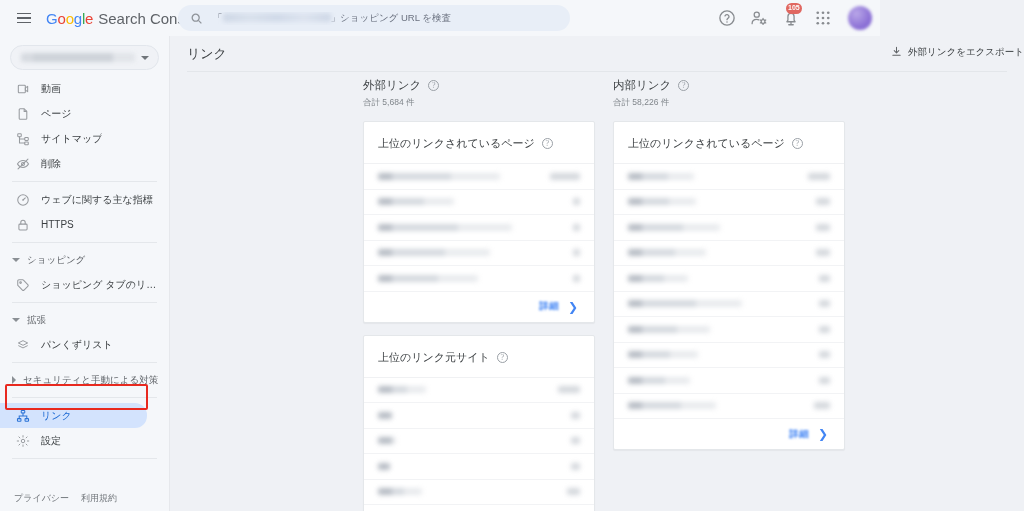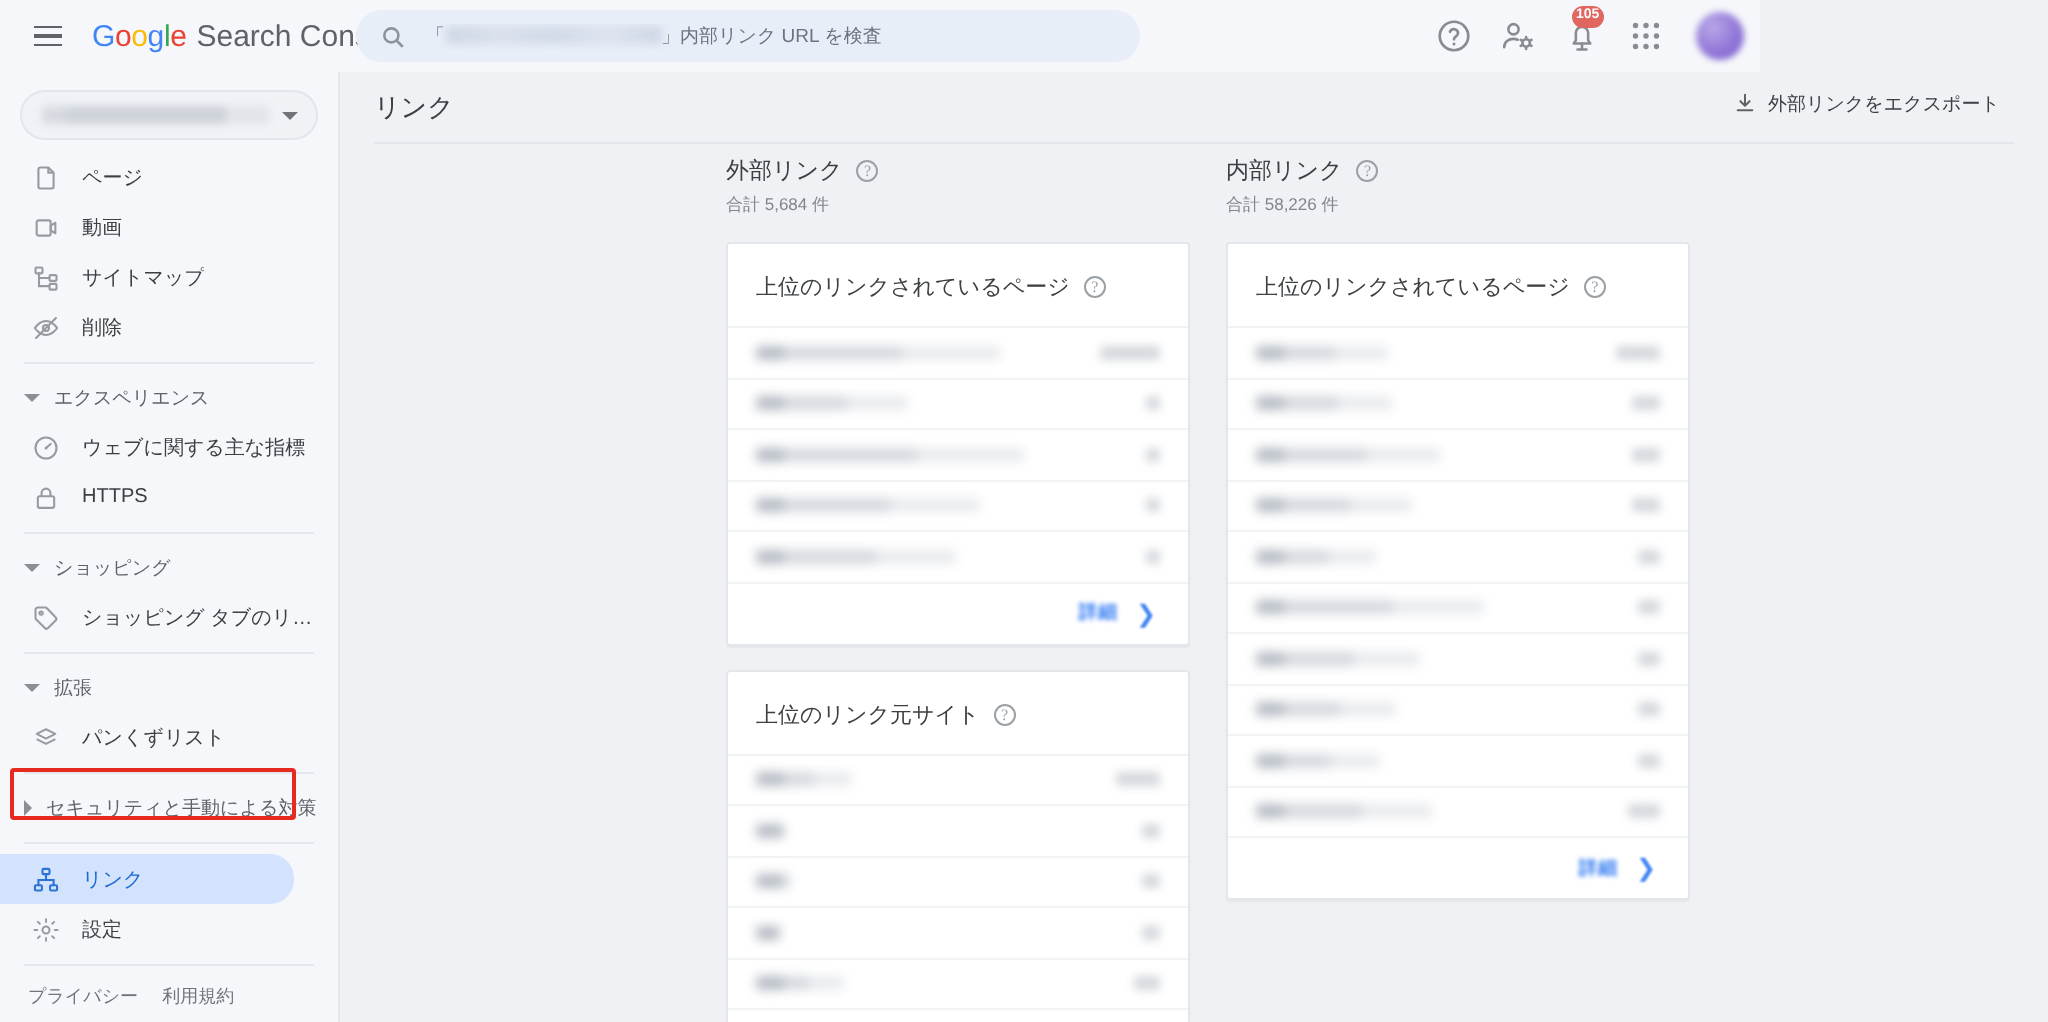--- a/index.html
+++ b/index.html
@@ -135,21 +135,21 @@
 
   
   .main-head {
     position: absolute; top: 36px; left: 170px;
     width: 854px; height: 36px;
     background: #eff1f5;
     display: flex; align-items: center;
   }
   .page-title { font-size: 13px; color: #3c4043; margin-left: 17px; }
   .export-btn {
-    position: absolute; right: 24px; top: 10px;
+    position: absolute; right: 0; top: 10px;
     display: flex; gap: 6px;
     font-size: 9.5px; color: #3c4043; cursor: pointer;
   }
   .export-btn svg { opacity: .8; }
   .head-rule {
     position: absolute; top: 71px; left: 187px; width: 820px; height: 1px;
     background: #e3e6ea;
   }
 
   
@@ -215,21 +215,21 @@
     <span class="g-logo"><i class="g-b">G</i><i class="g-r">o</i><i class="g-y">o</i><i class="g-b">g</i><i class="g-g">l</i><i class="g-r">e</i></span>
     <span class="brand-sc">Search Console</span>
   </div>
 
   <div class="searchwrap">
     <svg class="search-icon" viewBox="0 0 24 24" fill="none" stroke="#5f6368" stroke-width="2.4">
       <circle cx="10.5" cy="10.5" r="6.5"></circle>
         <line x1="15.5" y1="15.5" x2="21" y2="21"></line>
     </svg>
     <div class="search-text">
-      <span>「</span><span class="redact-url"></span><span>」内部リンク URL を検査</span>
+      <span>「</span><span class="redact-url"></span><span>」ショッピング URL を検査</span>
     </div>
   </div>
 
   <div class="top-icons">
     <div class="ticon">
       <svg viewBox="0 0 24 24" fill="none" stroke="#5f6368" stroke-width="1.8">
         <circle cx="12" cy="12" r="9.5"></circle>
         <path d="M9.3 9.2a2.8 2.8 0 0 1 5.4 1c0 1.9-2.7 2.2-2.7 4" stroke-linecap="round"></path>
         <circle cx="12" cy="17.3" r="1" fill="#5f6368" stroke="none"></circle>
       </svg>
@@ -269,35 +269,35 @@
 <div class="sidebar">
 
   <div class="prop-select">
     <div class="prop-blur"></div>
     <div class="caret"></div>
   </div>
 
   <div class="nav-item">
     <span class="ico">
       <svg viewBox="0 0 24 24" fill="none" stroke="#5f6368" stroke-width="1.8">
+        <rect x="4" y="5.5" width="12" height="13" rx="1.5"></rect>
+        <path d="M16 10l4-2.5v9L16 14z" stroke-linejoin="round"></path>
+      </svg>
+    </span>
+    <span class="nav-label">動画</span>
+  </div>
+
+  <div class="nav-item">
+    <span class="ico">
+      <svg viewBox="0 0 24 24" fill="none" stroke="#5f6368" stroke-width="1.8">
         <path d="M14 3H7a1.5 1.5 0 0 0-1.5 1.5v15A1.5 1.5 0 0 0 7 21h10a1.5 1.5 0 0 0 1.5-1.5V7.5L14 3z" stroke-linejoin="round"></path>
         <path d="M14 3v4.5h4.5"></path>
       </svg>
     </span>
     <span class="nav-label">ページ</span>
-  </div>
-
-  <div class="nav-item">
-    <span class="ico">
-      <svg viewBox="0 0 24 24" fill="none" stroke="#5f6368" stroke-width="1.8">
-        <rect x="4" y="5.5" width="12" height="13" rx="1.5"></rect>
-        <path d="M16 10l4-2.5v9L16 14z" stroke-linejoin="round"></path>
-      </svg>
-    </span>
-    <span class="nav-label">動画</span>
   </div>
 
   <div class="nav-item">
     <span class="ico">
       <svg viewBox="0 0 24 24" fill="none" stroke="#5f6368" stroke-width="1.8">
         <rect x="3" y="3" width="6" height="5" rx="1"></rect>
         <rect x="15" y="9.5" width="6" height="5" rx="1"></rect>
         <rect x="15" y="17" width="6" height="5" rx="1"></rect>
         <path d="M6 8v11h9M6 12h9" stroke-linecap="round"></path>
       </svg>
@@ -311,24 +311,20 @@
         <path d="M2.5 12s3.8-6 9.5-6 9.5 6 9.5 6-3.8 6-9.5 6S2.5 12 2.5 12z"></path>
         <circle cx="12" cy="12" r="2.6"></circle>
         <line x1="3.5" y1="20.5" x2="20.5" y2="3.5" stroke-linecap="round"></line>
       </svg>
     </span>
     <span class="nav-label">削除</span>
   </div>
 
   <div class="divider"></div>
 
-  <div class="nav-section">
-    <span class="tri"></span>
-    <span>エクスペリエンス</span>
-  </div>
   <div class="nav-item">
     <span class="ico">
       <svg viewBox="0 0 24 24" fill="none" stroke="#5f6368" stroke-width="1.8">
         <circle cx="12" cy="12" r="9"></circle>
         <path d="M12 12l4-3.5" stroke-linecap="round"></path>
         <circle cx="12" cy="12" r="1.3" fill="#5f6368" stroke="none"></circle>
       </svg>
     </span>
     <span class="nav-label">ウェブに関する主な指標</span>
   </div>

